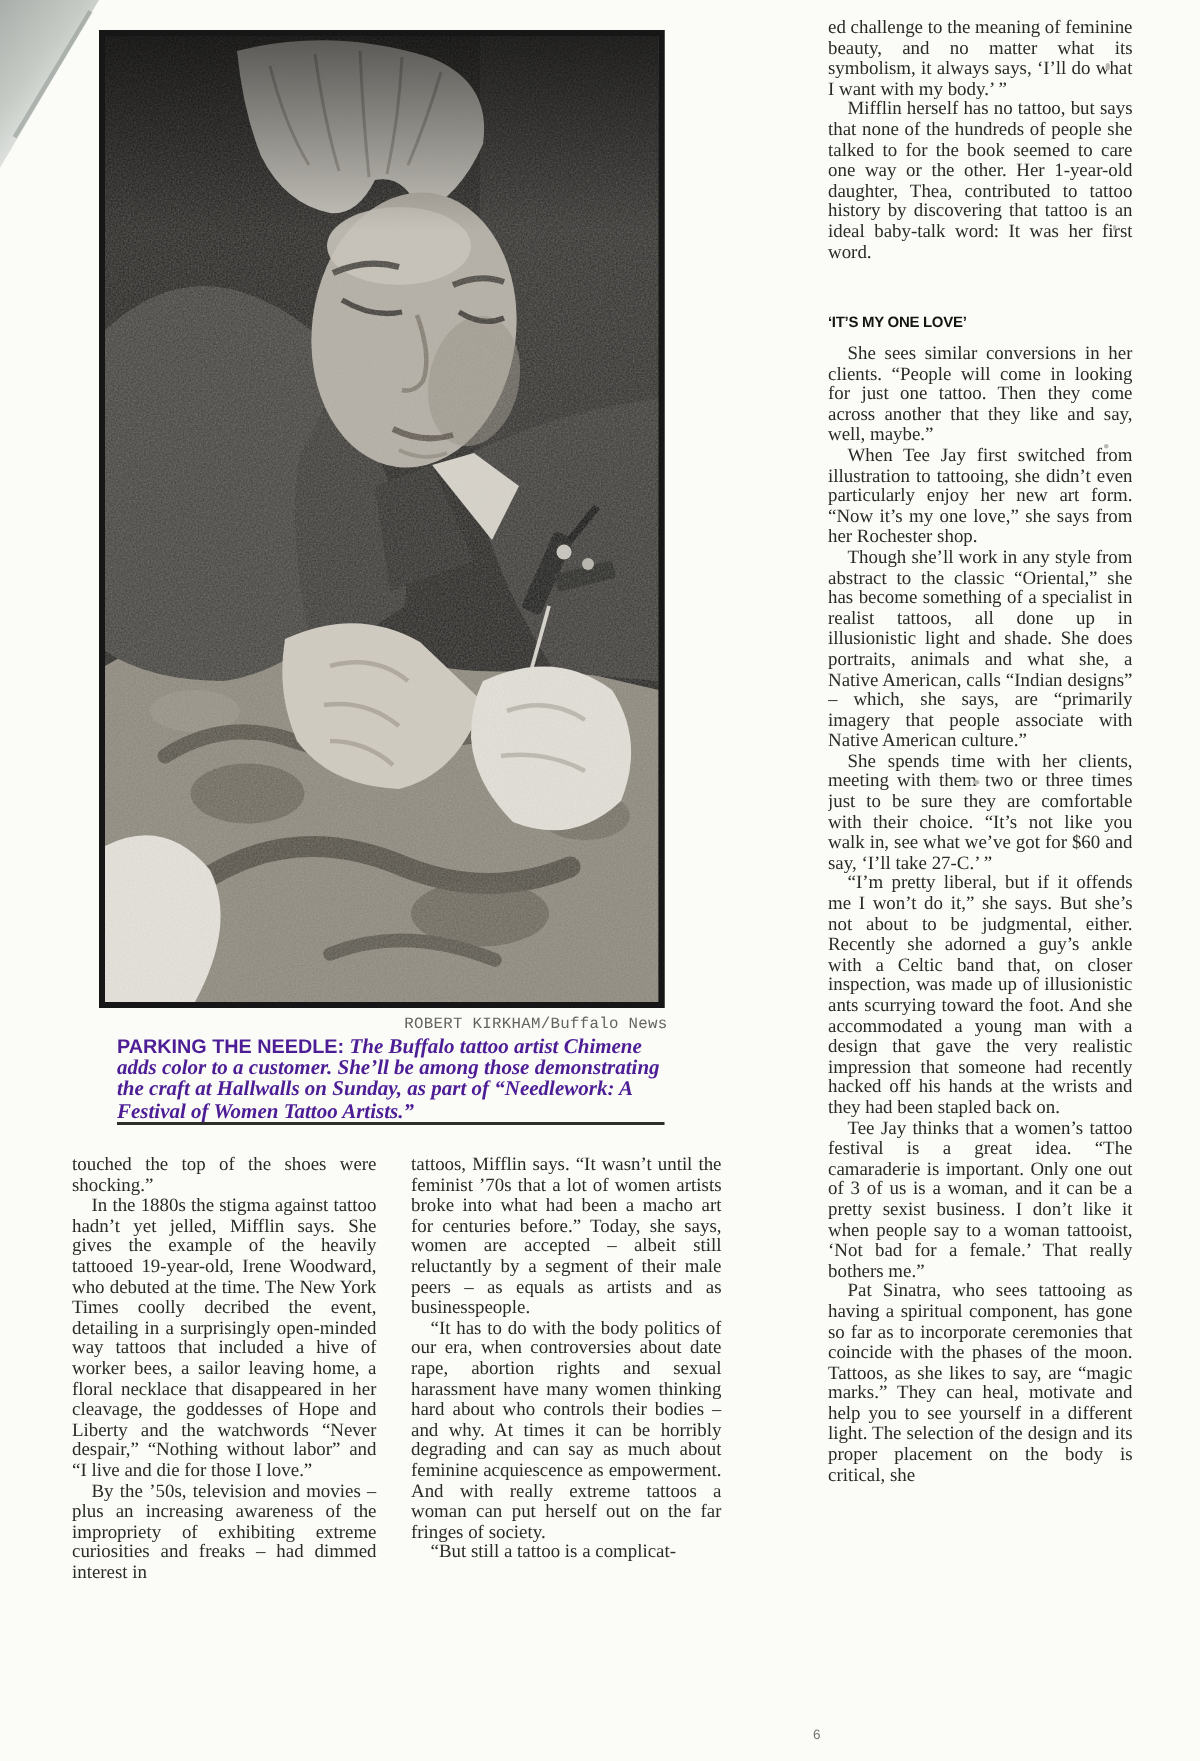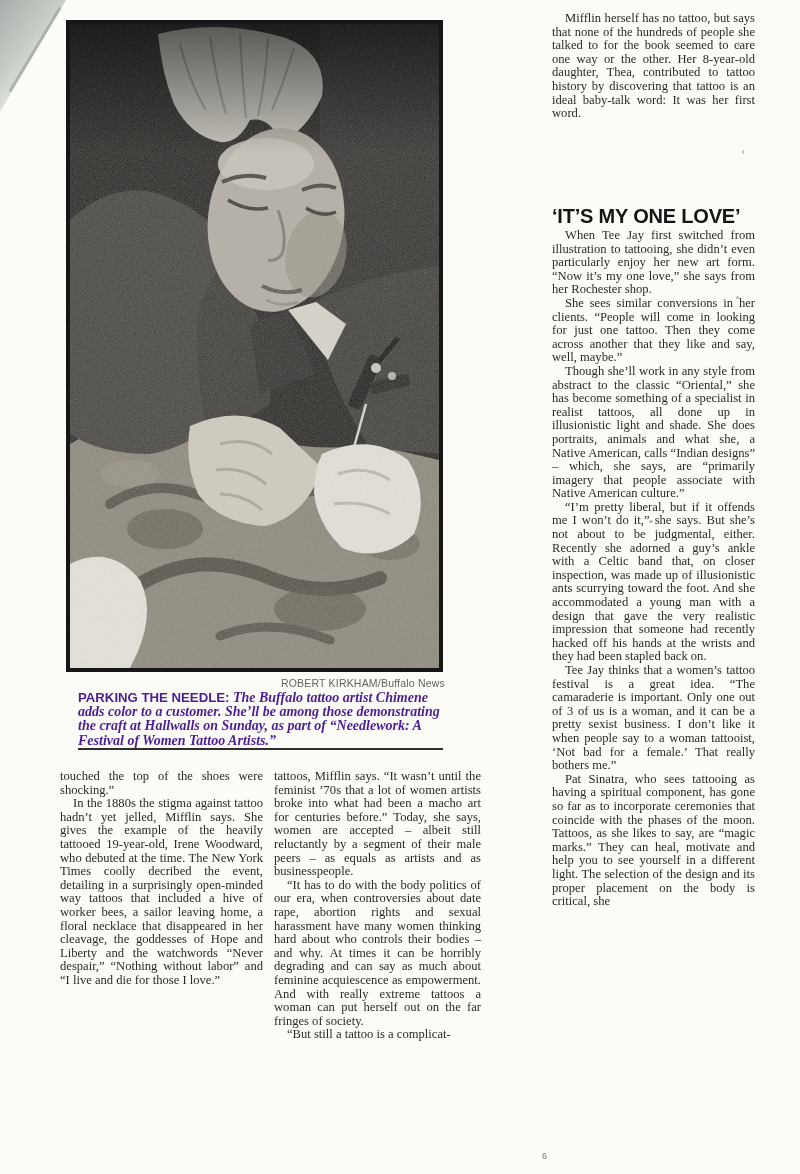--- a/index.html
+++ b/index.html
@@ -9,36 +9,36 @@
   .corner-fold{position:absolute;left:0;top:0;width:66px;height:112px;
         clip-path:polygon(0 0,100% 0,0 100%);
         background:linear-gradient(128deg,#a9aeaa 0%,#c6cbc6 38%,#dfe2de 58%,#f3f4f1 72%,#fbfbf8 80%);}
   .corner-line{position:absolute;left:-14px;top:48px;width:98px;height:3px;background:#8d948e;
         transform:rotate(-59deg);opacity:.55;}
   
   .photo{position:absolute;left:66px;top:20px;width:369px;height:644px;margin:0;
         border:4px solid #161616;background:#232220;}
   .photo svg{display:block;}
   .credit{position:absolute;left:200px;top:677px;width:245px;text-align:right;
-        font-family:Liberation Sans, sans-serif;font-size:10.5px;color:#63635f;letter-spacing:.2px;}
+        font-family:Liberation Mono, monospace;font-size:10.5px;color:#63635f;letter-spacing:.2px;}
   .caption{position:absolute;left:78px;top:691px;width:366px;margin:0;
         font-size:14px;line-height:14.2px;color:#4c1d95;text-align:left;}
   .caption-lead{font-family:"Liberation Sans", sans-serif;font-weight:700;font-size:13.2px;}
   .caption-text{font-weight:700;font-style:italic;}
   .rule{position:absolute;left:78px;top:748px;width:365px;height:2px;background:#2e2e2c;}
   
   .col{position:absolute;text-align:justify;font-size:12.6px;line-height:13.6px;overflow:hidden;}
   .col p{margin:0;}
   .col p.ind{text-indent:13px;}
-  .col-left{left:60px;top:770px;width:203px;height:398px;}
+  .col-left{left:48px;top:770px;width:203px;height:398px;}
   .col-mid{left:274px;top:770px;width:207px;height:398px;}
   .col-right{left:552px;top:12px;width:203px;height:1156px;}
   .rc-top{height:196px;overflow:hidden;}
   .subhead{margin:0 0 5px 0;font-family:"Liberation Sans", sans-serif;font-weight:700;
-        font-size:20px;line-height:16px;color:#141412;letter-spacing:-.2px;}
+        font-size:10px;line-height:16px;color:#141412;letter-spacing:-.2px;}
   .page-number{position:absolute;left:542px;top:1151px;font-family:"Liberation Sans", sans-serif;
         font-size:9px;color:#74746f;}
   .speck{position:absolute;background:#b9b9b2;border-radius:50%;}
   .s1{left:737px;top:42px;width:3px;height:5px;}
   .s2{left:742px;top:150px;width:2px;height:4px;}
   .s3{left:736px;top:296px;width:3px;height:3px;}
   .s4{left:649px;top:520px;width:4px;height:3px;}
 </style>
 </head>
 <body>
@@ -118,36 +118,39 @@
 
   <div class="credit">ROBERT KIRKHAM/Buffalo News</div>
 
   <p class="caption"><span class="caption-lead">PARKING THE NEEDLE:</span><span class="caption-text"> The Buffalo tattoo artist Chimene adds color to a customer. She’ll be among those demonstrating the craft at Hallwalls on Sunday, as part of “Needlework: A Festival of Women Tattoo Artists.”</span></p>
 
   <div class="rule"></div>
 
   <div class="col col-left">
     <p>touched the top of the shoes were shocking.”</p>
     <p class="ind">In the 1880s the stigma against tattoo hadn’t yet jelled, Mifflin says. She gives the example of the heavily tattooed 19-year-old, Irene Woodward, who debuted at the time. The New York Times coolly decribed the event, detailing in a surprisingly open-minded way tattoos that included a hive of worker bees, a sailor leaving home, a floral necklace that disappeared in her cleavage, the goddesses of Hope and Liberty and the watchwords “Never despair,” “Nothing without labor” and “I live and die for those I love.”</p>
+    <p class="ind">By the ’50s, television and movies – plus an increasing awareness of the impropriety of exhibiting extreme curiosities and freaks – had dimmed interest in</p>
   </div>
 
   <div class="col col-mid">
     <p>tattoos, Mifflin says. “It wasn’t until the feminist ’70s that a lot of women artists broke into what had been a macho art for centuries before.” Today, she says, women are accepted – albeit still reluctantly by a segment of their male peers – as equals as artists and as businesspeople.</p>
     <p class="ind">“It has to do with the body politics of our era, when controversies about date rape, abortion rights and sexual harassment have many women thinking hard about who controls their bodies – and why. At times it can be horribly degrading and can say as much about feminine acquiescence as empowerment. And with really extreme tattoos a woman can put herself out on the far fringes of society.</p>
     <p class="ind">“But still a tattoo is a complicat-</p>
   </div>
 
   <div class="col col-right">
     <div class="rc-top">
-      <p class="ind">Mifflin herself has no tattoo, but says that none of the hundreds of people she talked to for the book seemed to care one way or the other. Her 8-year-old daughter, Thea, contributed to tattoo history by discovering that tattoo is an ideal baby-talk word: It was her first word.</p>
+      <p>ed challenge to the meaning of feminine beauty, and no matter what its symbolism, it always says, ‘I’ll do what I want with my body.’ ”</p>
+      <p class="ind">Mifflin herself has no tattoo, but says that none of the hundreds of people she talked to for the book seemed to care one way or the other. Her 1-year-old daughter, Thea, contributed to tattoo history by discovering that tattoo is an ideal baby-talk word: It was her first word.</p>
     </div>
     <h2 class="subhead">‘IT’S MY ONE LOVE’</h2>
+    <p class="ind">She sees similar conversions in her clients. “People will come in looking for just one tattoo. Then they come across another that they like and say, well, maybe.”</p>
     <p class="ind">When Tee Jay first switched from illustration to tattooing, she didn’t even particularly enjoy her new art form. “Now it’s my one love,” she says from her Rochester shop.</p>
-    <p class="ind">She sees similar conversions in her clients. “People will come in looking for just one tattoo. Then they come across another that they like and say, well, maybe.”</p>
     <p class="ind">Though she’ll work in any style from abstract to the classic “Oriental,” she has become something of a specialist in realist tattoos, all done up in illusionistic light and shade. She does portraits, animals and what she, a Native American, calls “Indian designs” – which, she says, are “primarily imagery that people associate with Native American culture.”</p>
+    <p class="ind">She spends time with her clients, meeting with them two or three times just to be sure they are comfortable with their choice. “It’s not like you walk in, see what we’ve got for $60 and say, ‘I’ll take 27-C.’ ”</p>
     <p class="ind">“I’m pretty liberal, but if it offends me I won’t do it,” she says. But she’s not about to be judgmental, either. Recently she adorned a guy’s ankle with a Celtic band that, on closer inspection, was made up of illusionistic ants scurrying toward the foot. And she accommodated a young man with a design that gave the very realistic impression that someone had recently hacked off his hands at the wrists and they had been stapled back on.</p>
     <p class="ind">Tee Jay thinks that a women’s tattoo festival is a great idea. “The camaraderie is important. Only one out of 3 of us is a woman, and it can be a pretty sexist business. I don’t like it when people say to a woman tattooist, ‘Not bad for a female.’ That really bothers me.”</p>
     <p class="ind">Pat Sinatra, who sees tattooing as having a spiritual component, has gone so far as to incorporate ceremonies that coincide with the phases of the moon. Tattoos, as she likes to say, are “magic marks.” They can heal, motivate and help you to see yourself in a different light. The selection of the design and its proper placement on the body is critical, she</p>
   </div>
 
   <div class="page-number">6</div>
 
   <div class="speck s1"></div>
   <div class="speck s2"></div>
   <div class="speck s3"></div>

